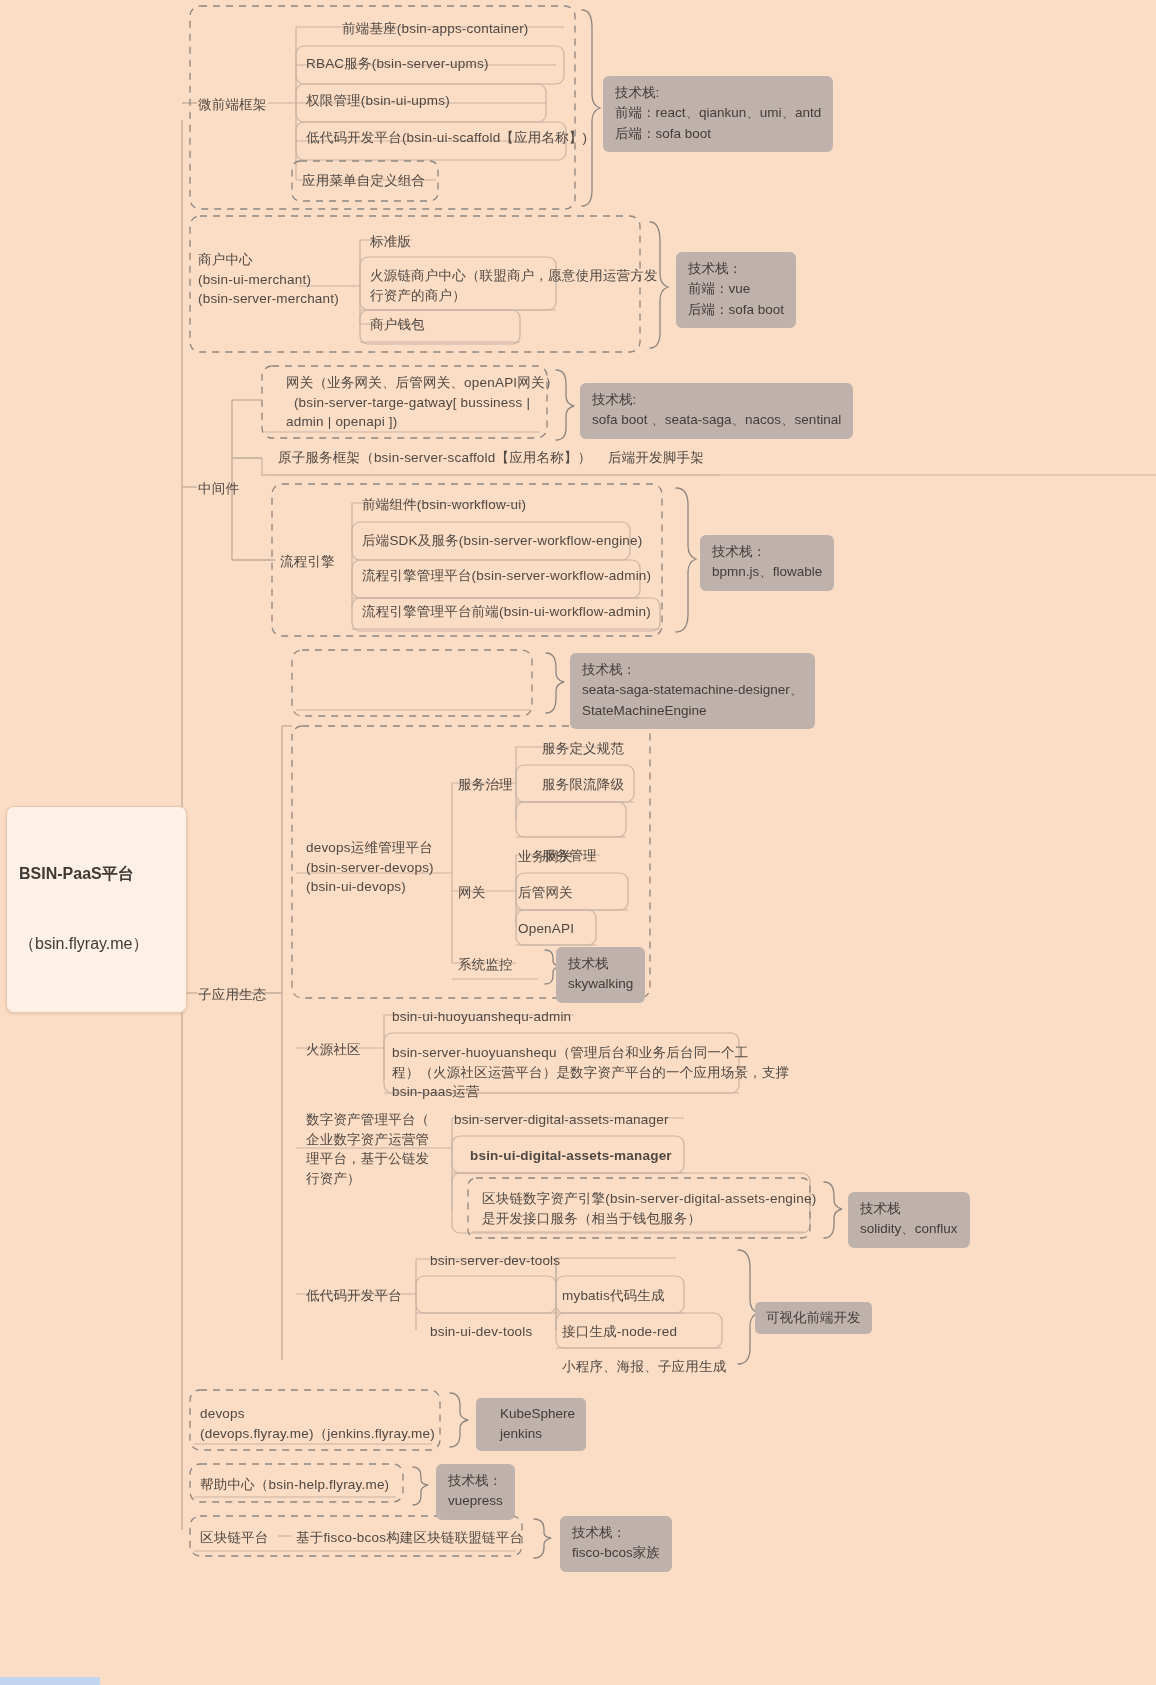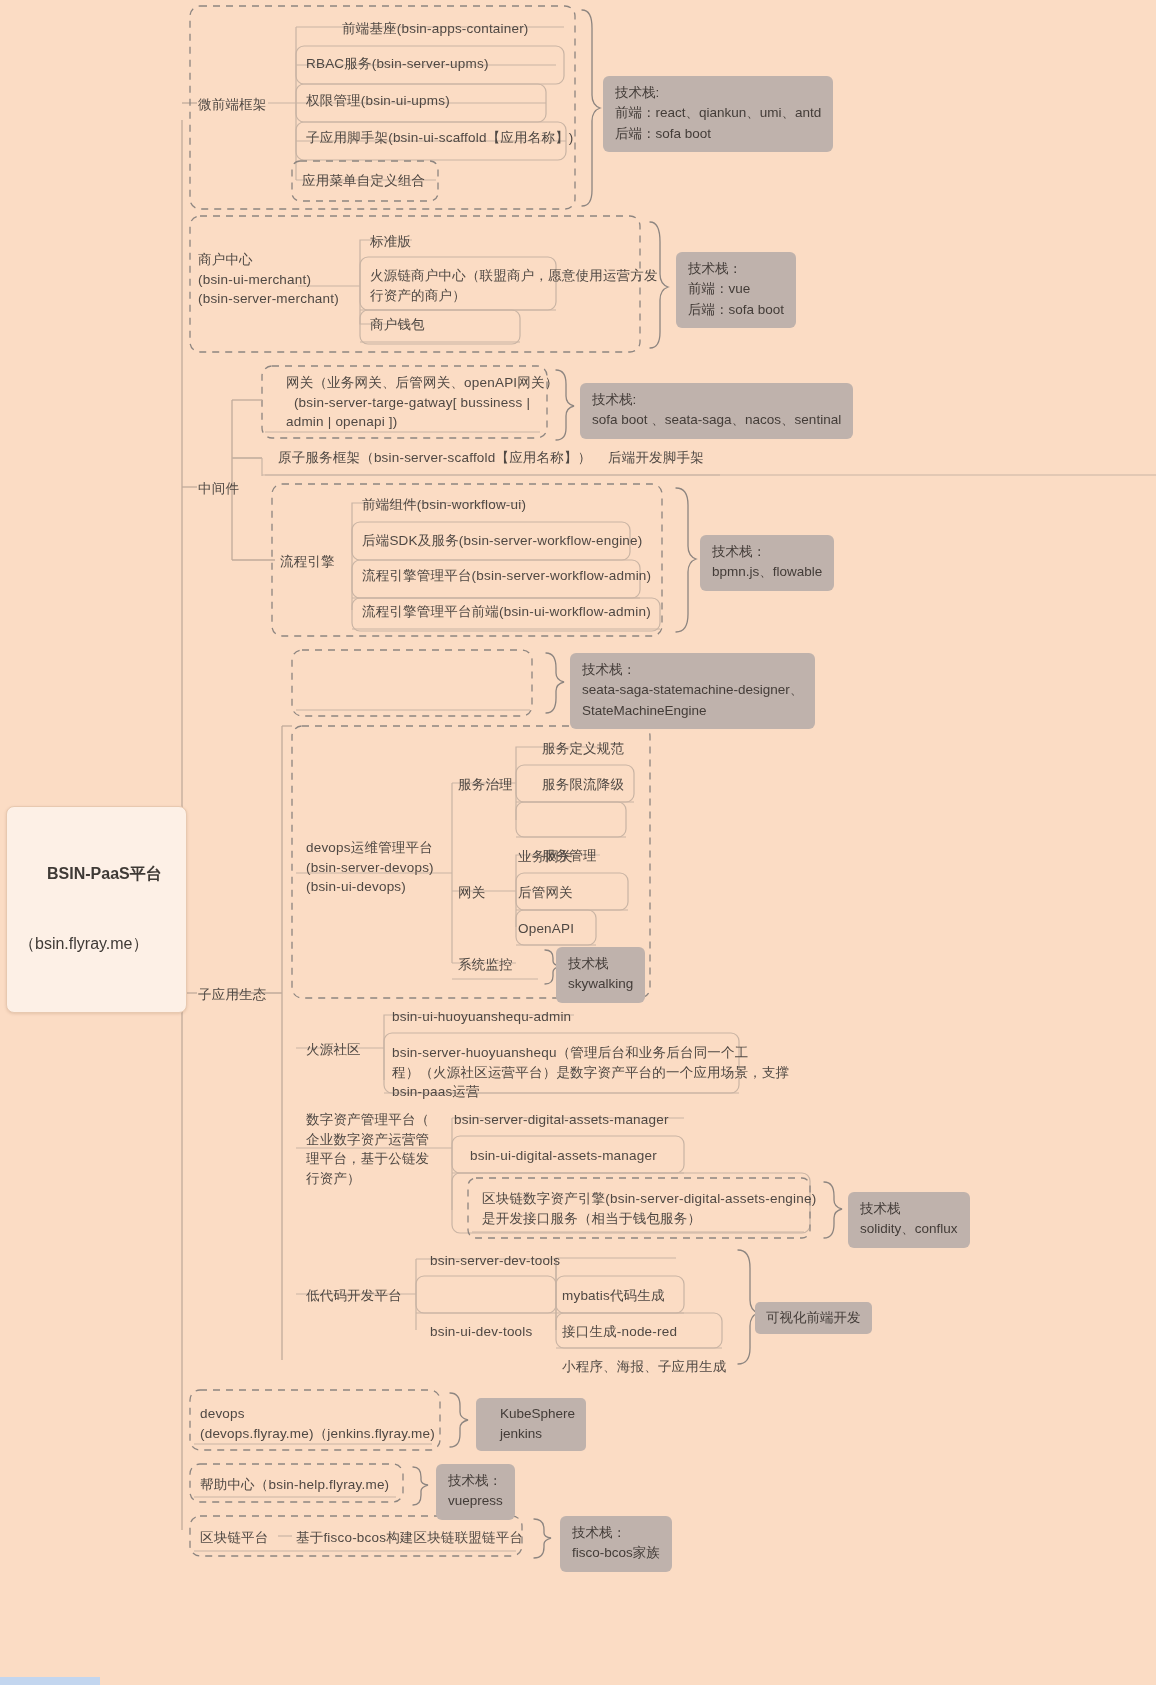--- a/index.html
+++ b/index.html
@@ -205,32 +205,32 @@
     <path class="brace" d="M413,1467 Q421,1467 421,1477 L421,1480 Q421,1484 428,1485 Q421,1487 421,1491 L421,1495 Q421,1505 413,1505"></path>
 
     <rect class="dash" x="190" y="1516" width="332" height="40" rx="10"></rect>
     <path class="solid" d="M194,1551 L516,1551"></path>
     <path class="solid" d="M278,1536 L292,1536"></path>
     <path class="brace" d="M534,1519 Q544,1519 544,1530 L544,1533 Q544,1537 551,1538 Q544,1540 544,1544 L544,1547 Q544,1558 534,1558"></path>
 
   </svg>
 
   <div class="root" style="left:6px;top:806px;width:155px;text-align:left;">
-    <div style="font-weight:bold;margin-left:28px;">BSIN-PaaS平台</div>
+    <div style="font-weight:bold;">BSIN-PaaS平台</div>
     <div>（bsin.flyray.me）</div>
   </div>
 
   <div class="node" style="left:198px;top:95px;">微前端框架</div>
   <div class="node" style="left:198px;top:479px;">中间件</div>
   <div class="node" style="left:198px;top:985px;">子应用生态</div>
 
   <div class="node" style="left:306px;top:19px;margin-left:36px;">前端基座(bsin-apps-container)</div>
   <div class="node" style="left:306px;top:54px;">RBAC服务(bsin-server-upms)</div>
   <div class="node" style="left:306px;top:91px;">权限管理(bsin-ui-upms)</div>
-  <div class="node" style="left:306px;top:128px;">子应用脚手架(bsin-ui-scaffold【应用名称】)</div>
+  <div class="node" style="left:306px;top:128px;">低代码开发平台(bsin-ui-scaffold【应用名称】)</div>
   <div class="node" style="left:302px;top:171px;">应用菜单自定义组合</div>
   <div class="tech" style="left:603px;top:76px;">技术栈:
 前端：react、qiankun、umi、antd
 后端：sofa boot</div>
 
   <div class="node" style="left:198px;top:250px;">商户中心
 (bsin-ui-merchant)
 (bsin-server-merchant)</div>
   <div class="node" style="left:370px;top:232px;">标准版</div>
   <div class="node" style="left:370px;top:266px;">火源链商户中心（联盟商户，愿意使用运营方发
@@ -280,21 +280,21 @@
   <div class="node" style="left:392px;top:1007px;">bsin-ui-huoyuanshequ-admin</div>
   <div class="node" style="left:306px;top:1110px;">数字资产管理平台（
 企业数字资产运营管
 理平台，基于公链发
 行资产）</div>
 
   <div class="node" style="left:392px;top:1043px;">bsin-server-huoyuanshequ（管理后台和业务后台同一个工
 程）（火源社区运营平台）是数字资产平台的一个应用场景，支撑
 bsin-paas运营</div>
   <div class="node" style="left:454px;top:1110px;">bsin-server-digital-assets-manager</div>
-  <div class="node" style="left:470px;top:1146px;">bsin-ui-digital-assets-manager</div>
+  <div class="node" style="left:470px;top:1146px;font-weight:bold;">bsin-ui-digital-assets-manager</div>
   <div class="node" style="left:482px;top:1189px;">区块链数字资产引擎(bsin-server-digital-assets-engine)
 是开发接口服务（相当于钱包服务）</div>
   <div class="tech" style="left:848px;top:1192px;">技术栈
 solidity、conflux</div>
 
   <div class="node" style="left:306px;top:1286px;">低代码开发平台</div>
   <div class="node" style="left:430px;top:1251px;">bsin-server-dev-tools</div>
   <div class="node" style="left:430px;top:1322px;">bsin-ui-dev-tools</div>
   <div class="node" style="left:562px;top:1286px;">mybatis代码生成</div>
   <div class="node" style="left:562px;top:1322px;">接口生成-node-red</div>

